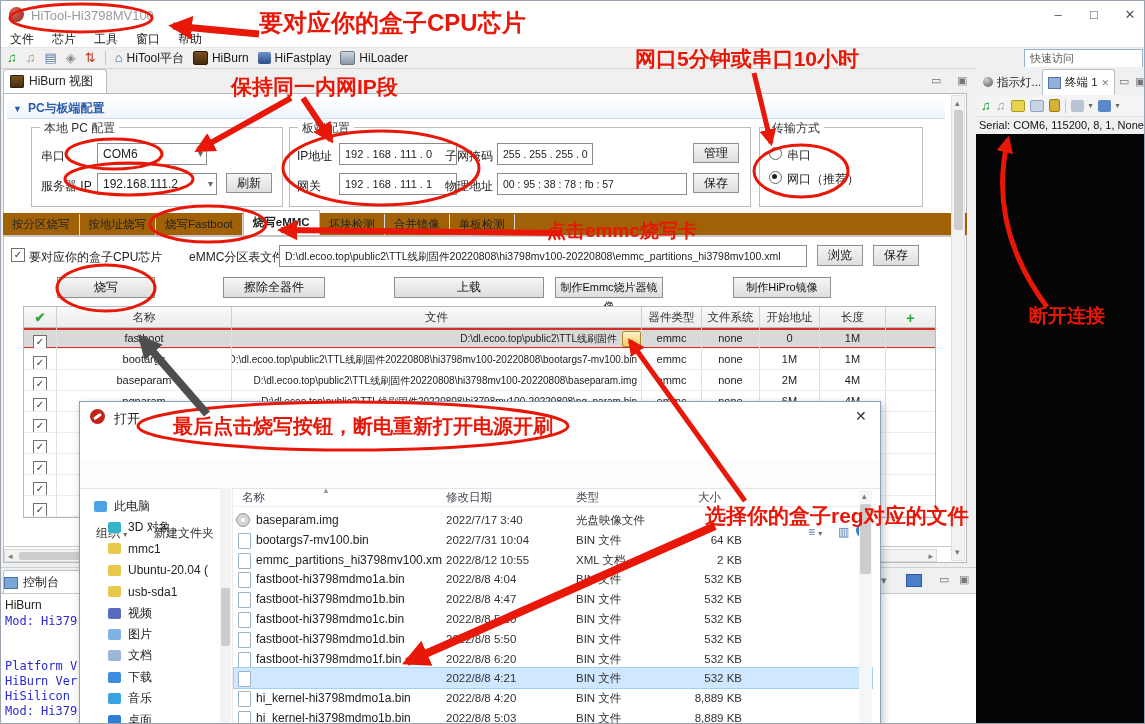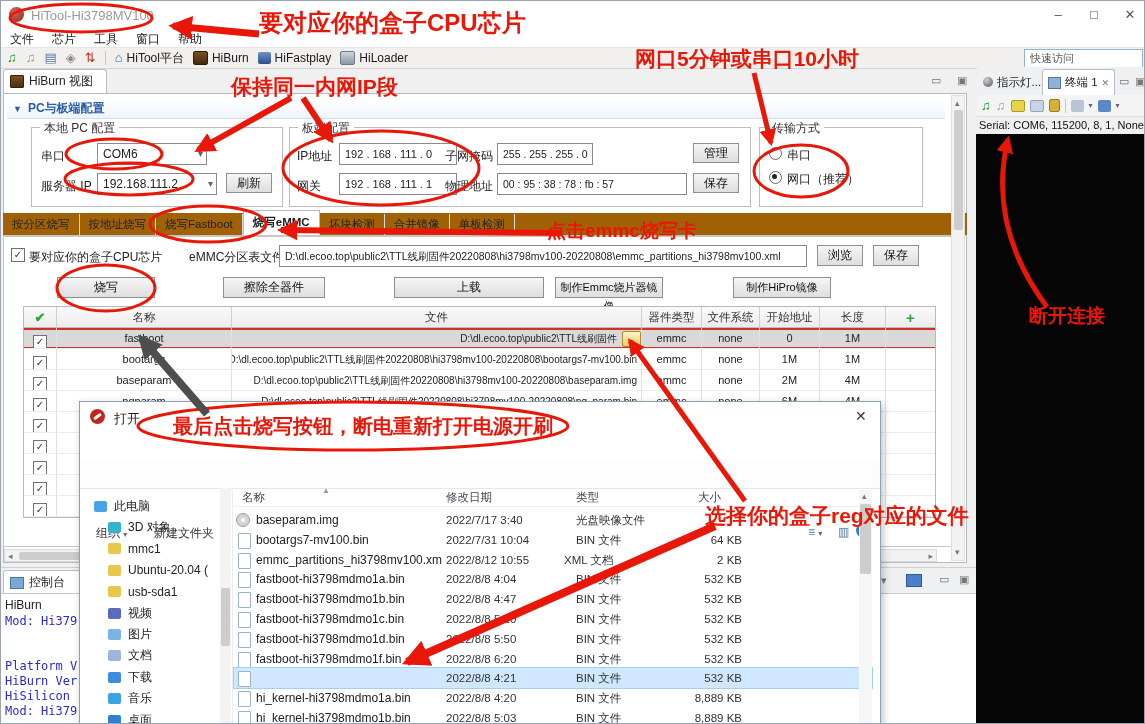--- a/index.html
+++ b/index.html
@@ -61,21 +61,21 @@
   .chk-hdr{color:#2fa838;font-size:13px;font-weight:bold;}
   .folderbtn{position:absolute;right:2px;top:3px;width:17px;height:14px;background:linear-gradient(#fdf3c9,#f4cf63);
     border:1px solid #a98a2e;border-radius:2px;}
   .hscroll{position:absolute;left:3px;top:548px;width:933px;height:13px;background:#f2f2f2;border:1px solid #dcdcdc;box-sizing:border-box;}
   .scr-ar{position:absolute;color:#777;font-size:9px;line-height:11px;}
   .thumb{position:absolute;background:#cdcdcd;border-radius:2px;}
   .vscroll{position:absolute;left:950px;top:94px;width:14px;height:466px;background:#f2f2f2;border:1px solid #e0e0e0;box-sizing:border-box;}
   
   .consoletabs{position:absolute;left:0;top:566px;width:975px;height:26px;background:#eef0f2;border-top:1px solid #cfcfcf;}
   .ctab{position:absolute;left:2px;top:2px;width:78px;height:24px;background:#fff;border:1px solid #b8bec8;border-bottom:none;
-    border-radius:3px 3px 0 0;display:flex;align-items:center;gap:5px;padding-left:6px;box-sizing:border-box;}
+    border-radius:3px 3px 0 0;display:flex;align-items:center;gap:5px;box-sizing:border-box;}
   .console-ico{width:12px;height:10px;background:#7ba7d7;border:1px solid #4a76a6;}
   .consolebody{position:absolute;left:0;top:592px;width:975px;height:132px;background:#fff;border-top:1px solid #c8c8c8;}
   .cline{height:15px;font-family:"DejaVu Sans Mono",monospace;font-size:12px;color:#2a2ad0;white-space:pre;}
   
   .rtabs{position:absolute;left:976px;top:66px;width:169px;height:28px;background:#eef0f2;}
   .rtab{position:absolute;top:2px;height:26px;display:flex;align-items:center;gap:4px;padding:0 5px;font-size:11.5px;box-sizing:border-box;}
   .rtab.active{background:#fff;border:1px solid #b8bec8;border-bottom:none;border-radius:3px 3px 0 0;}
   .bulb{width:10px;height:10px;border-radius:50%;background:radial-gradient(circle at 35% 30%,#cfcfcf,#565656);}
   .termico{width:11px;height:10px;background:#8fb0d8;border:1px solid #55759c;}
   .rtools{position:absolute;left:976px;top:94px;width:169px;height:22px;background:#f4f4f4;display:flex;align-items:center;gap:5px;
@@ -511,21 +511,21 @@
           <span class="page-ico"></span>
           <span class="fcell" style="left: 22px; width: 186px;">bootargs7-mv100.bin</span>
           <span class="fcell" style="left: 212px; width: 126px; font-size: 11.5px; color: rgb(51, 51, 51);">2022/7/31 10:04</span>
           <span class="fcell" style="left: 342px; width: 96px; font-size: 11.5px; color: rgb(51, 51, 51);">BIN 文件</span>
           <span class="fcell" style="left: 440px; width: 68px; text-align: right; font-size: 11.5px; color: rgb(51, 51, 51);">64 KB</span>
         </div>
         <div class="frow" style="top: 147.6px; left: 154px;">
           <span class="page-ico"></span>
           <span class="fcell" style="left: 22px; width: 186px;">emmc_partitions_hi3798mv100.xml</span>
           <span class="fcell" style="left: 212px; width: 126px; font-size: 11.5px; color: rgb(51, 51, 51);">2022/8/12 10:55</span>
-          <span class="fcell" style="left: 330px; width: 96px; font-size: 11.5px; color: rgb(51, 51, 51);">XML 文档</span>
+          <span class="fcell" style="left: 342px; width: 96px; font-size: 11.5px; color: rgb(51, 51, 51);">XML 文档</span>
           <span class="fcell" style="left: 440px; width: 68px; text-align: right; font-size: 11.5px; color: rgb(51, 51, 51);">2 KB</span>
         </div>
         <div class="frow" style="top: 167.4px; left: 154px;">
           <span class="page-ico"></span>
           <span class="fcell" style="left: 22px; width: 186px;">fastboot-hi3798mdmo1a.bin</span>
           <span class="fcell" style="left: 212px; width: 126px; font-size: 11.5px; color: rgb(51, 51, 51);">2022/8/8 4:04</span>
           <span class="fcell" style="left: 342px; width: 96px; font-size: 11.5px; color: rgb(51, 51, 51);">BIN 文件</span>
           <span class="fcell" style="left: 440px; width: 68px; text-align: right; font-size: 11.5px; color: rgb(51, 51, 51);">532 KB</span>
         </div>
         <div class="frow" style="top: 187.2px; left: 154px;">

